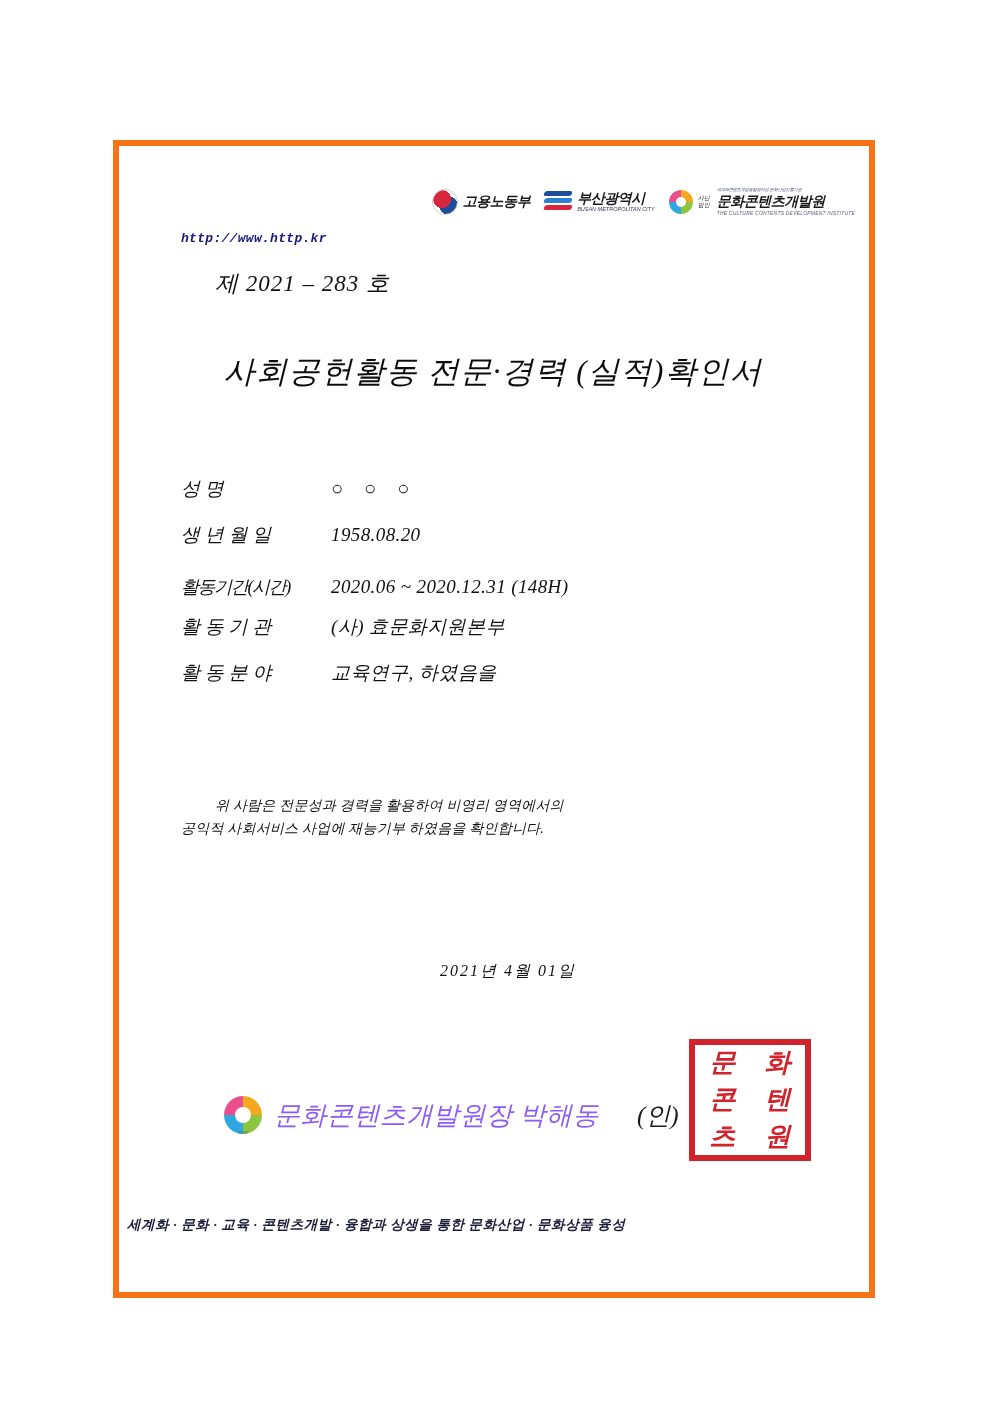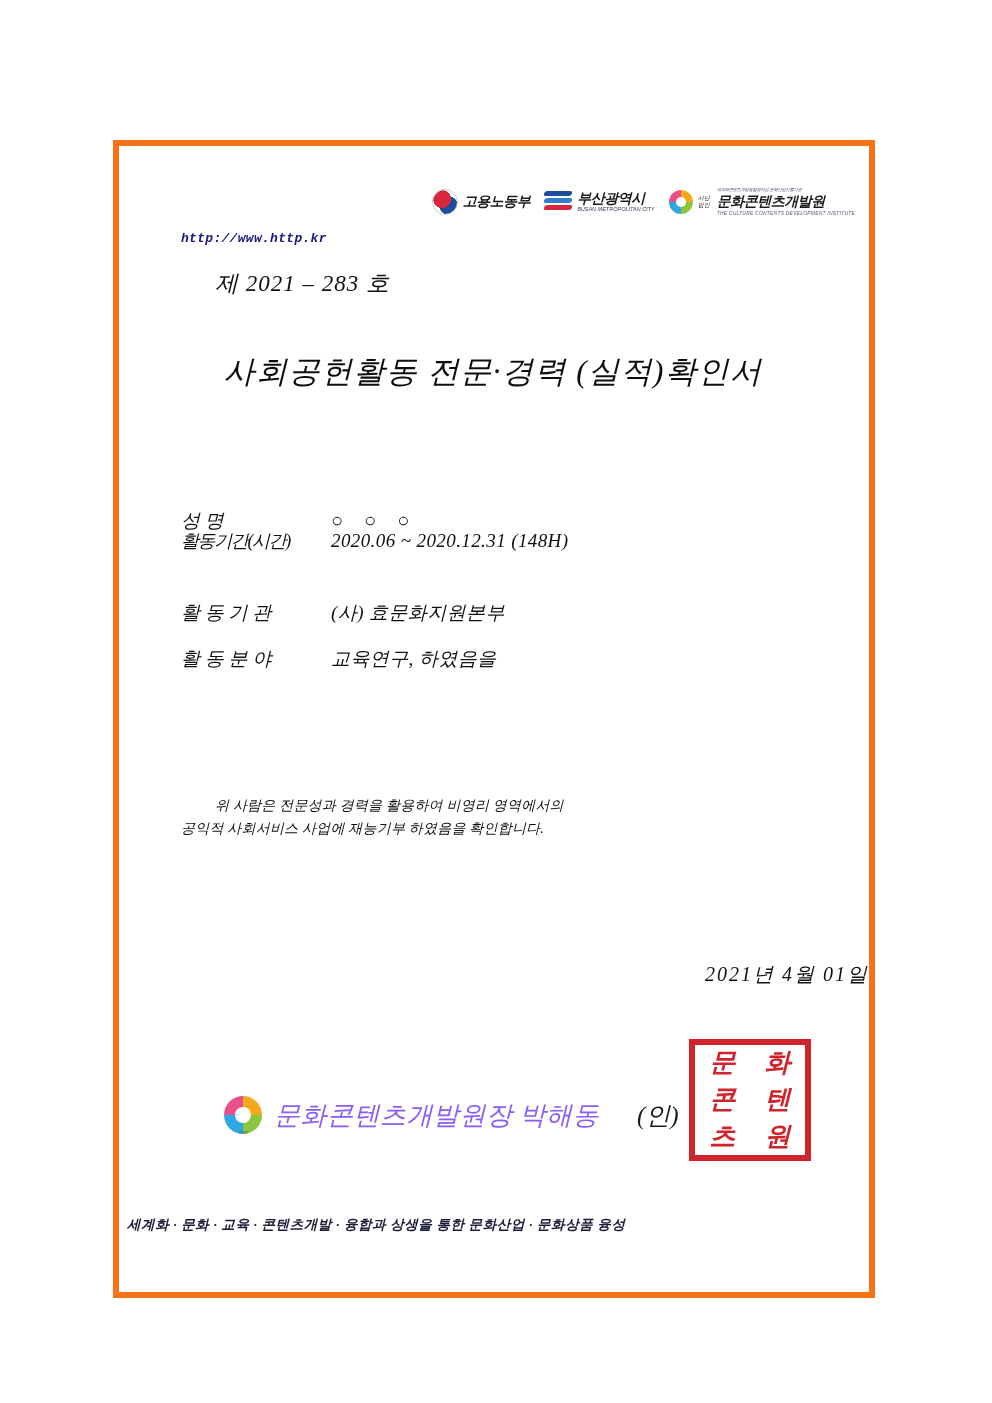--- a/index.html
+++ b/index.html
@@ -162,21 +162,20 @@
     height: 46px;
   }
   .field-label {
     width: 150px;
     font-size: 19px;
     color: #111;
     white-space: nowrap;
   }
   .field-label.spread {
     letter-spacing: 0px;
-    margin-top: 32px;
   }
   .field-label.tight {
     letter-spacing: -1.4px;
     font-size: 18px;
     margin-top: 7px;
   }
   .field-value {
     font-size: 19px;
     color: #111;
     letter-spacing: 0.4px;
@@ -197,22 +196,22 @@
     color: #0d0d0d;
     letter-spacing: 0.2px;
   }
   .statement .indent { display:block; text-indent: 34px; }
 
   
   .date-line {
     position: absolute;
     left: 0; right: 0;
     top: 815px;
-    text-align: right;
-    font-size: 20px;
+    text-align: center;
+    font-size: 16px;
     letter-spacing: 2px;
     color: #111;
     padding-left: 28px;
   }
 
   
   .sign-row {
     position: absolute;
     left: 105px;
     top: 950px;
@@ -324,20 +323,24 @@
   <div class="doc-no">제 2021 – 283 호</div>
 
   <div class="title">사회공헌활동  전문·경력  (실적)확인서</div>
 
   <div class="fields">
     <div class="field-row">
       <div class="field-label spread">성        명</div>
       <div class="field-value name">○ ○ ○</div>
     </div>
     <div class="field-row">
+      <div class="field-label spread">생 년 월 일</div>
+      <div class="field-value">1958.08.20</div>
+    </div>
+    <div class="field-row">
       <div class="field-label tight">활동기간(시간)</div>
       <div class="field-value">2020.06 ~ 2020.12.31 (148H)</div>
     </div>
     <div class="field-row">
       <div class="field-label spread">활 동 기 관</div>
       <div class="field-value">(사) 효문화지원본부</div>
     </div>
     <div class="field-row">
       <div class="field-label spread">활 동 분 야</div>
       <div class="field-value">교육연구, 하였음을</div>

